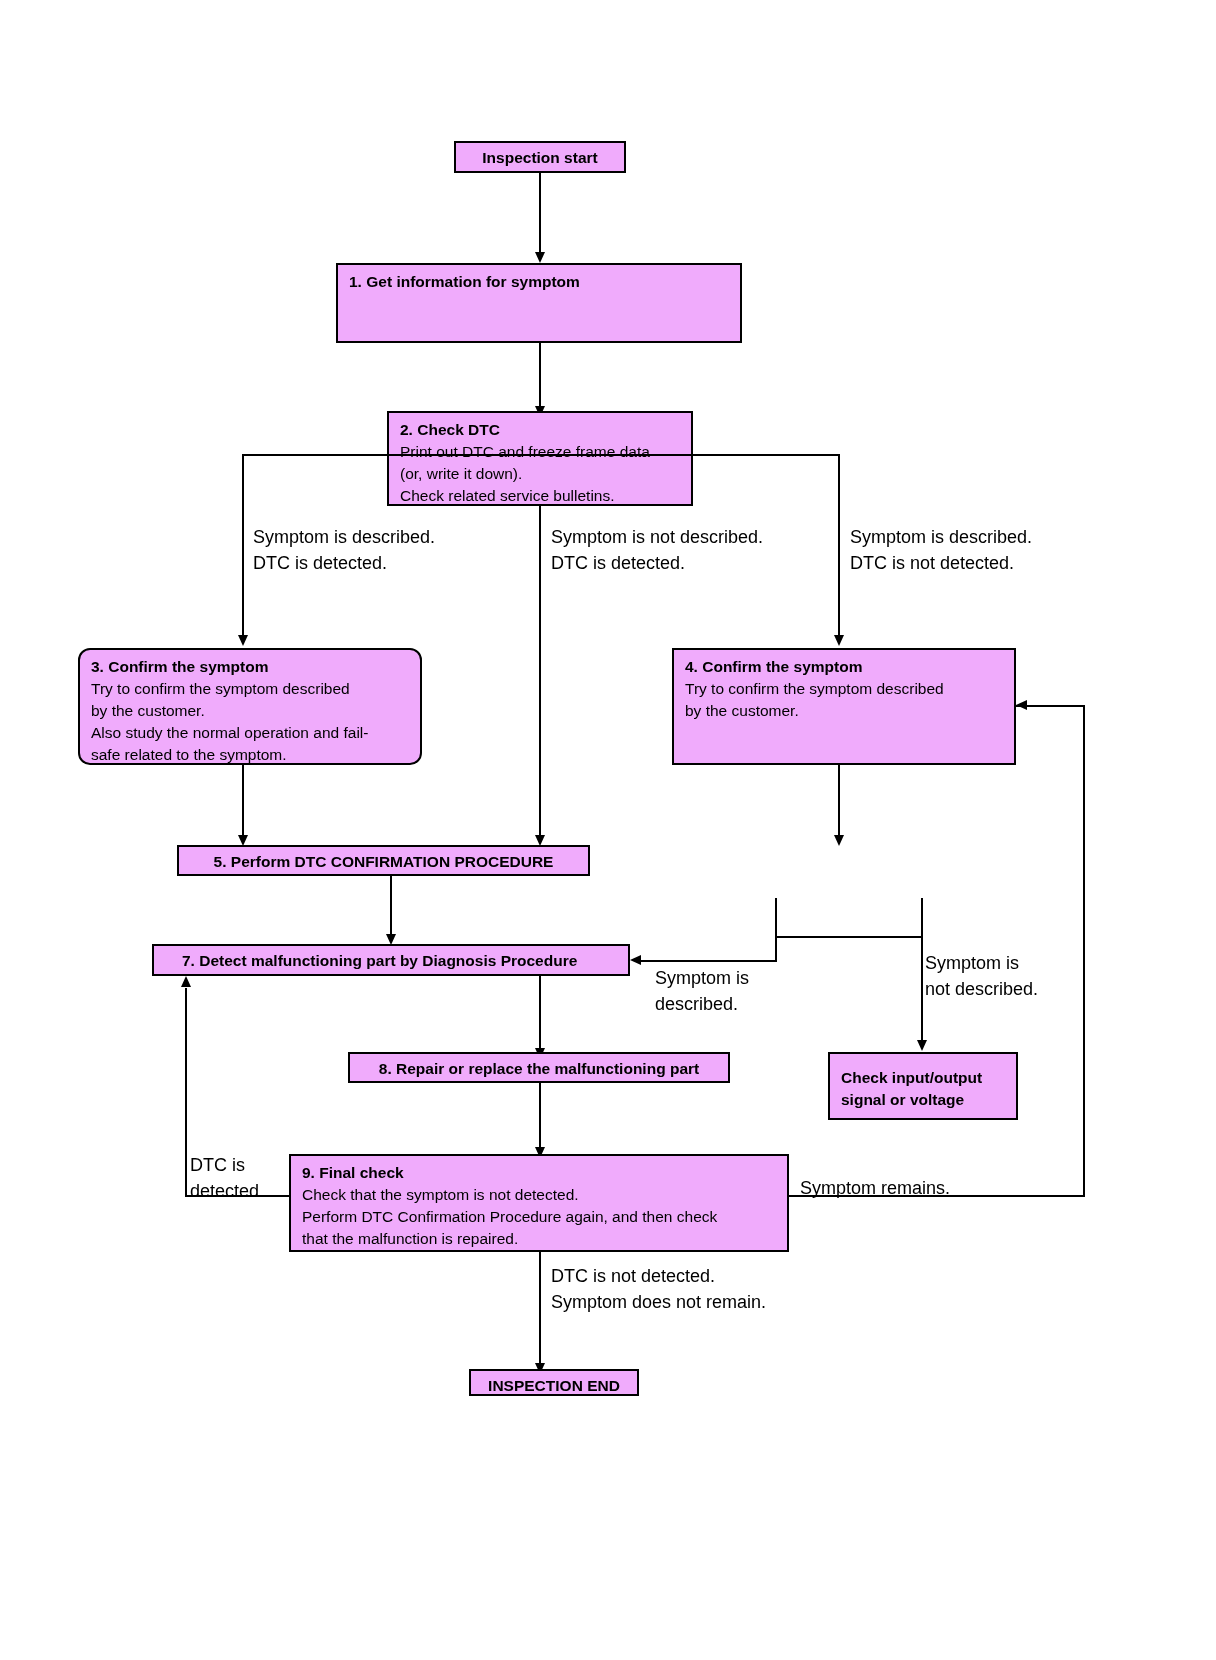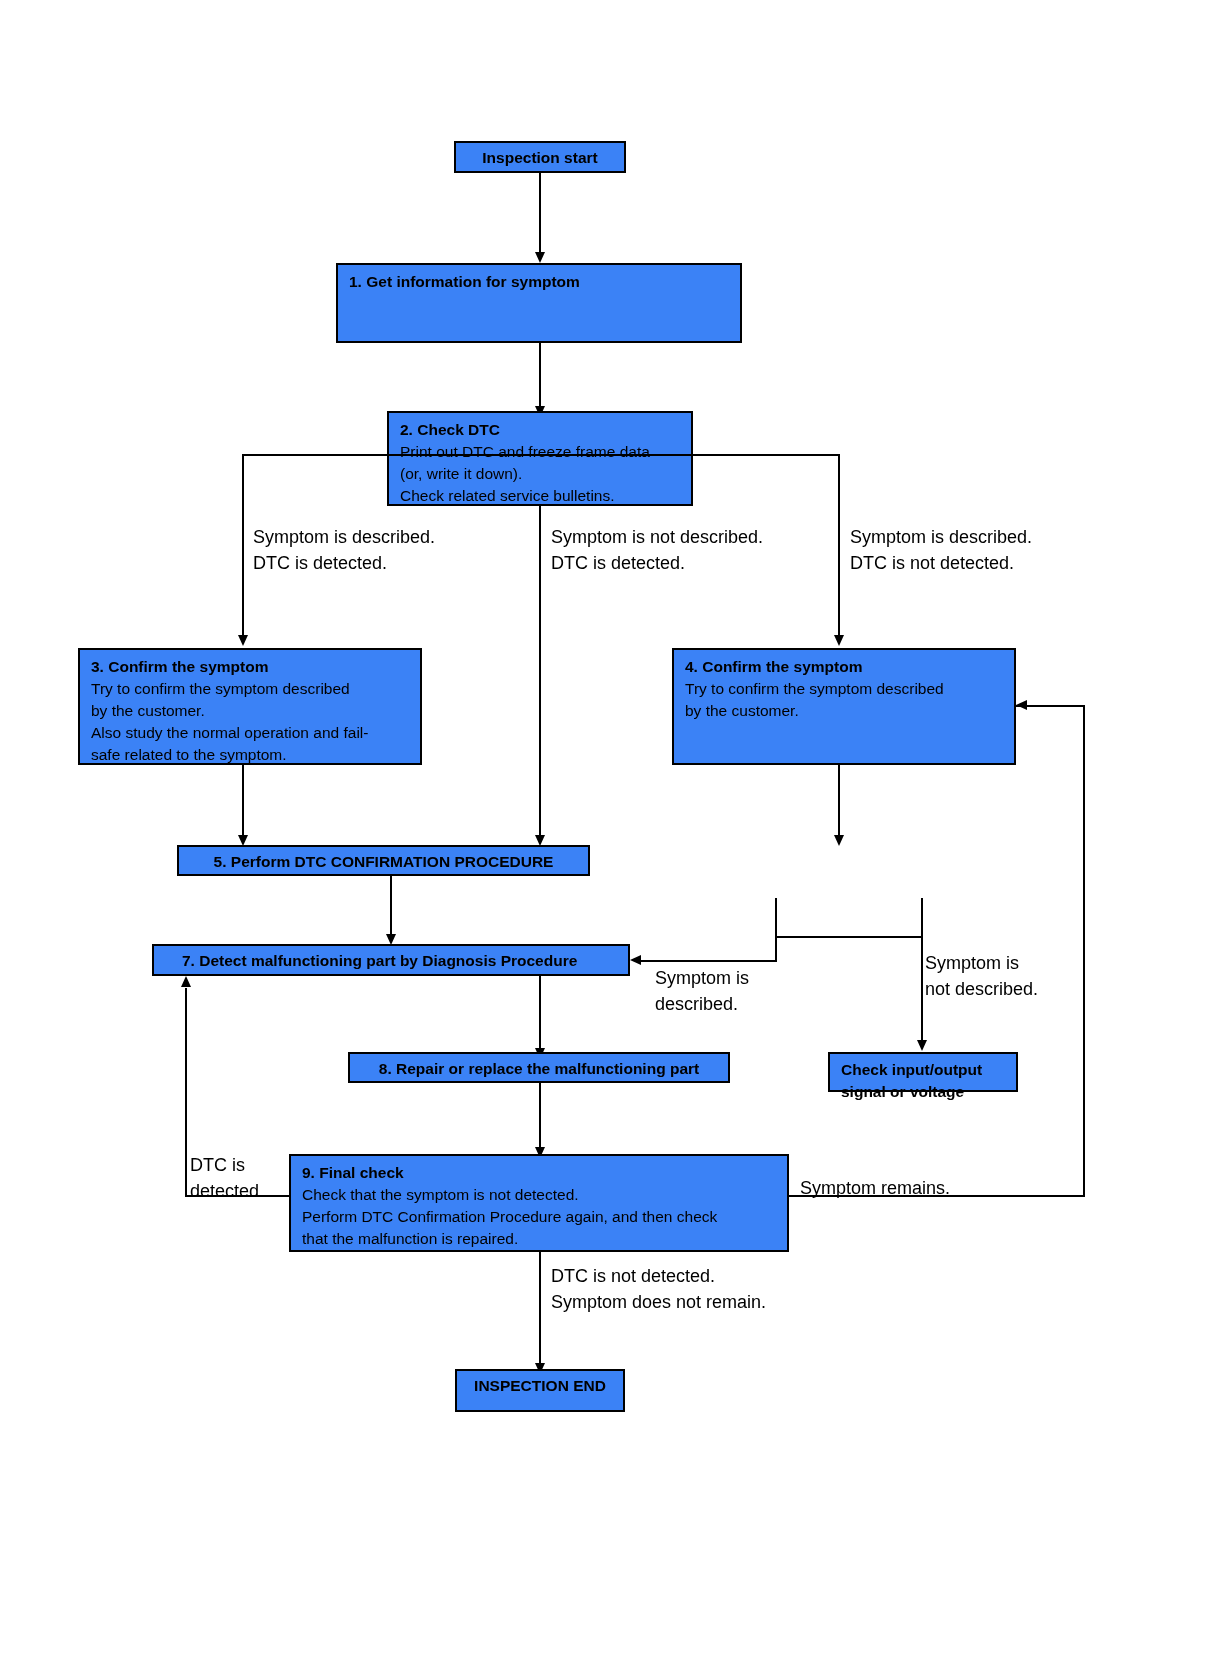--- a/index.html
+++ b/index.html
@@ -16,21 +16,21 @@
     position: relative;
     width: 1216px;
     height: 1660px;
     background: #ffffff;
     overflow: hidden;
   }
   
   .box {
     position: absolute;
     border: 2px solid #000;
-    background: #3b82f6;
+    background: #f0abfc;
     box-sizing: border-box;
     padding: 6px 9px 6px 11px;
     font-size: 15.5px;
     line-height: 1.42;
     color: #000;
   }
   .box .ttl {
     font-weight: bold;
     display: block;
     white-space: pre;
@@ -121,21 +121,21 @@
   <div class="ln vl" style="left:838px; top:454px; height:185px;"></div>
   <div class="arrow down" style="left:834px; top:635px;"></div>
 
   <div class="lbl" style="left:253px; top:524px; width:280px;">Symptom is described.
 DTC is detected.</div>
   <div class="lbl" style="left:551px; top:524px; width:290px;">Symptom is not described.
 DTC is detected.</div>
   <div class="lbl" style="left:850px; top:524px; width:290px;">Symptom is described.
 DTC is not detected.</div>
 
-  <div class="box" style="left:78px; top:648px; width:344px; height:117px;">
+  <div class="box" style="left:78px; top:648px; width:344px; height:117px;border-radius:12px;">
     <span class="ttl">3. Confirm the symptom</span>
     <span class="bdy">Try to confirm the symptom described
 by the customer.
 Also study the normal operation and fail-
 safe related to the symptom.</span>
   </div>
 
   <div class="ln vl" style="left:242px; top:765px; height:74px;"></div>
   <div class="arrow down" style="left:238px; top:835px;"></div>
 
@@ -170,21 +170,21 @@
   <div class="lbl" style="left:925px; top:950px; width:160px;">Symptom is
 not described.</div>
 
   <div class="box center onlybold leftbold" style="left:152px; top:944px; width:478px; height:32px; padding-left:28px;">
     <span class="ttl">7. Detect malfunctioning part by Diagnosis Procedure</span>
   </div>
 
   <div class="ln vl" style="left:539px; top:976px; height:76px;"></div>
   <div class="arrow down" style="left:535px; top:1048px;"></div>
 
-  <div class="box leftbold onlybold" style="left:828px; top:1052px; width:190px; height:40px; padding-top:5px;">
+  <div class="box leftbold onlybold" style="left:828px; top:1052px; width:190px; height:68px; padding-top:13px;">
     <span class="ttl">Check input/output
 signal or voltage</span>
   </div>
 
   <div class="box center onlybold" style="left:348px; top:1052px; width:382px; height:31px;">
     <span class="ttl">8. Repair or replace the malfunctioning part</span>
   </div>
 
   <div class="ln vl" style="left:539px; top:1083px; height:68px;"></div>
   <div class="arrow down" style="left:535px; top:1147px;"></div>
@@ -206,17 +206,17 @@
   <div class="ln vl" style="left:1083px; top:705px; height:492px;"></div>
   <div class="ln hl" style="left:1016px; top:705px; width:69px;"></div>
   <div class="arrow left" style="left:1016px; top:700px;"></div>
   <div class="lbl" style="left:800px; top:1175px; width:230px;">Symptom remains.</div>
 
   <div class="ln vl" style="left:539px; top:1252px; height:115px;"></div>
   <div class="arrow down" style="left:535px; top:1363px;"></div>
   <div class="lbl" style="left:551px; top:1263px; width:320px;">DTC is not detected.
 Symptom does not remain.</div>
 
-  <div class="box center onlybold" style="left:455px; top:1369px; width:170px; height:43px;">
+  <div class="box center onlybold" style="left:469px; top:1369px; width:170px; height:27px;">
     <span class="ttl">INSPECTION END</span>
   </div>
 
 </div>
 
 </body></html>

